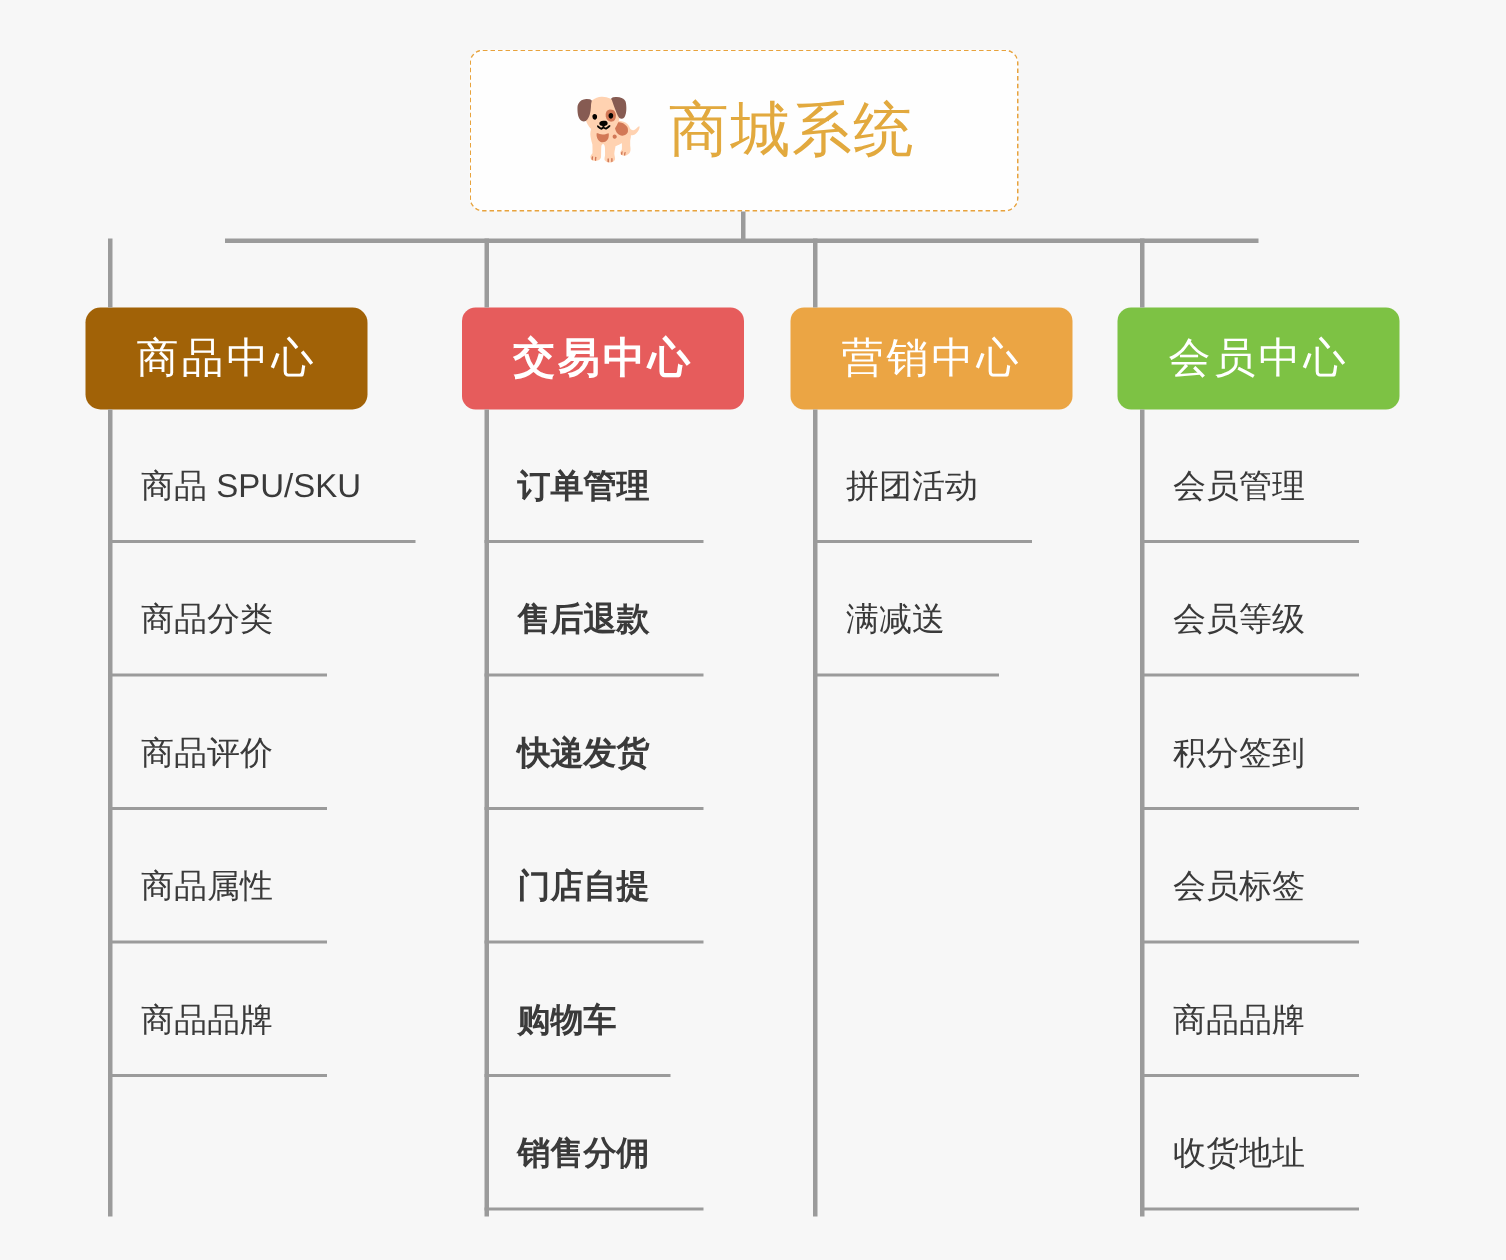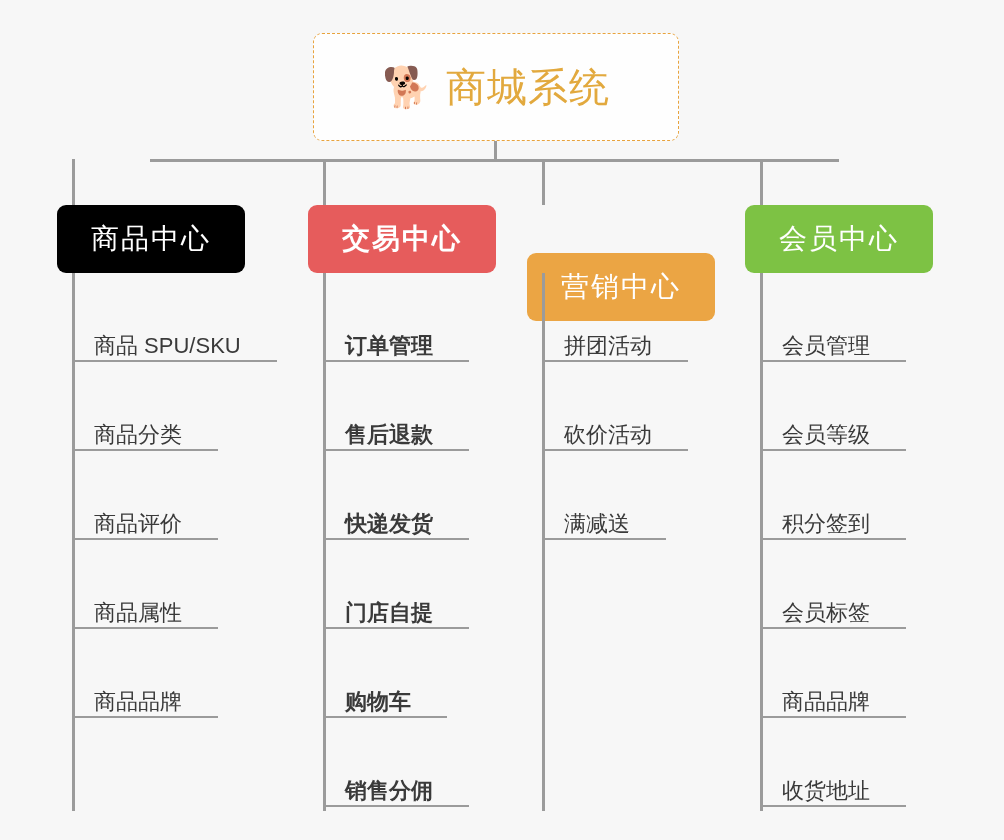--- a/index.html
+++ b/index.html
@@ -109,21 +109,21 @@
     height: 89px;
     box-sizing: border-box;
     display: flex;
     align-items: flex-end;
     padding-left: 22px;
   }
   .leaf-label {
     font-size: 22px;
     color: #3a3a3a;
     line-height: 1.1;
-    padding-bottom: 2px;
+    padding-bottom: 24px;
     white-space: nowrap;
     border-bottom: 2px solid #9b9b9b;
     padding-right: 36px;
     box-sizing: border-box;
     margin-left: -22px;
     padding-left: 22px;
   }
 </style>
 </head>
 <body>
@@ -133,21 +133,21 @@
   <div class="root-node">
     <span class="root-emoji">🐕</span>
     <span class="root-title">商城系统</span>
   </div>
 
   <div class="conn conn-v-root"></div>
   <div class="conn conn-h-bus"></div>
 
   <div id="branch-root">
       <div class="branch" style="left: 57px;">
-        <div class="branch-head" style="background: #000000; color: rgb(255, 255, 255);">
+        <div class="branch-head" style="background: #a16207; color: rgb(255, 255, 255); border-radius: 10px;">
           <span>商品中心</span>
         </div>
         <div class="branch-spine" style="height: 538px;"></div>
         <div class="leaf-list">
           <div class="leaf">
             <span class="leaf-label">商品 SPU/SKU</span>
           </div>
           <div class="leaf">
             <span class="leaf-label">商品分类</span>
           </div>
@@ -182,30 +182,27 @@
           </div>
           <div class="leaf">
             <span class="leaf-label">购物车</span>
           </div>
           <div class="leaf">
             <span class="leaf-label">销售分佣</span>
           </div>
         </div>
       </div>
       <div class="branch" style="left: 527px;">
-        <div class="branch-head" style="background: rgb(235, 165, 68); color: rgb(255, 255, 255); margin-top: 48px;">
+        <div class="branch-head" style="background: rgb(235, 165, 68); color: rgb(255, 255, 255);">
           <span>营销中心</span>
         </div>
         <div class="branch-spine" style="height: 538px;"></div>
         <div class="leaf-list">
           <div class="leaf">
             <span class="leaf-label">拼团活动</span>
-          </div>
-          <div class="leaf">
-            <span class="leaf-label">砍价活动</span>
           </div>
           <div class="leaf">
             <span class="leaf-label">满减送</span>
           </div>
         </div>
       </div>
       <div class="branch" style="left: 745px;">
         <div class="branch-head" style="background: rgb(125, 194, 68); color: rgb(255, 255, 255);">
           <span>会员中心</span>
         </div>

